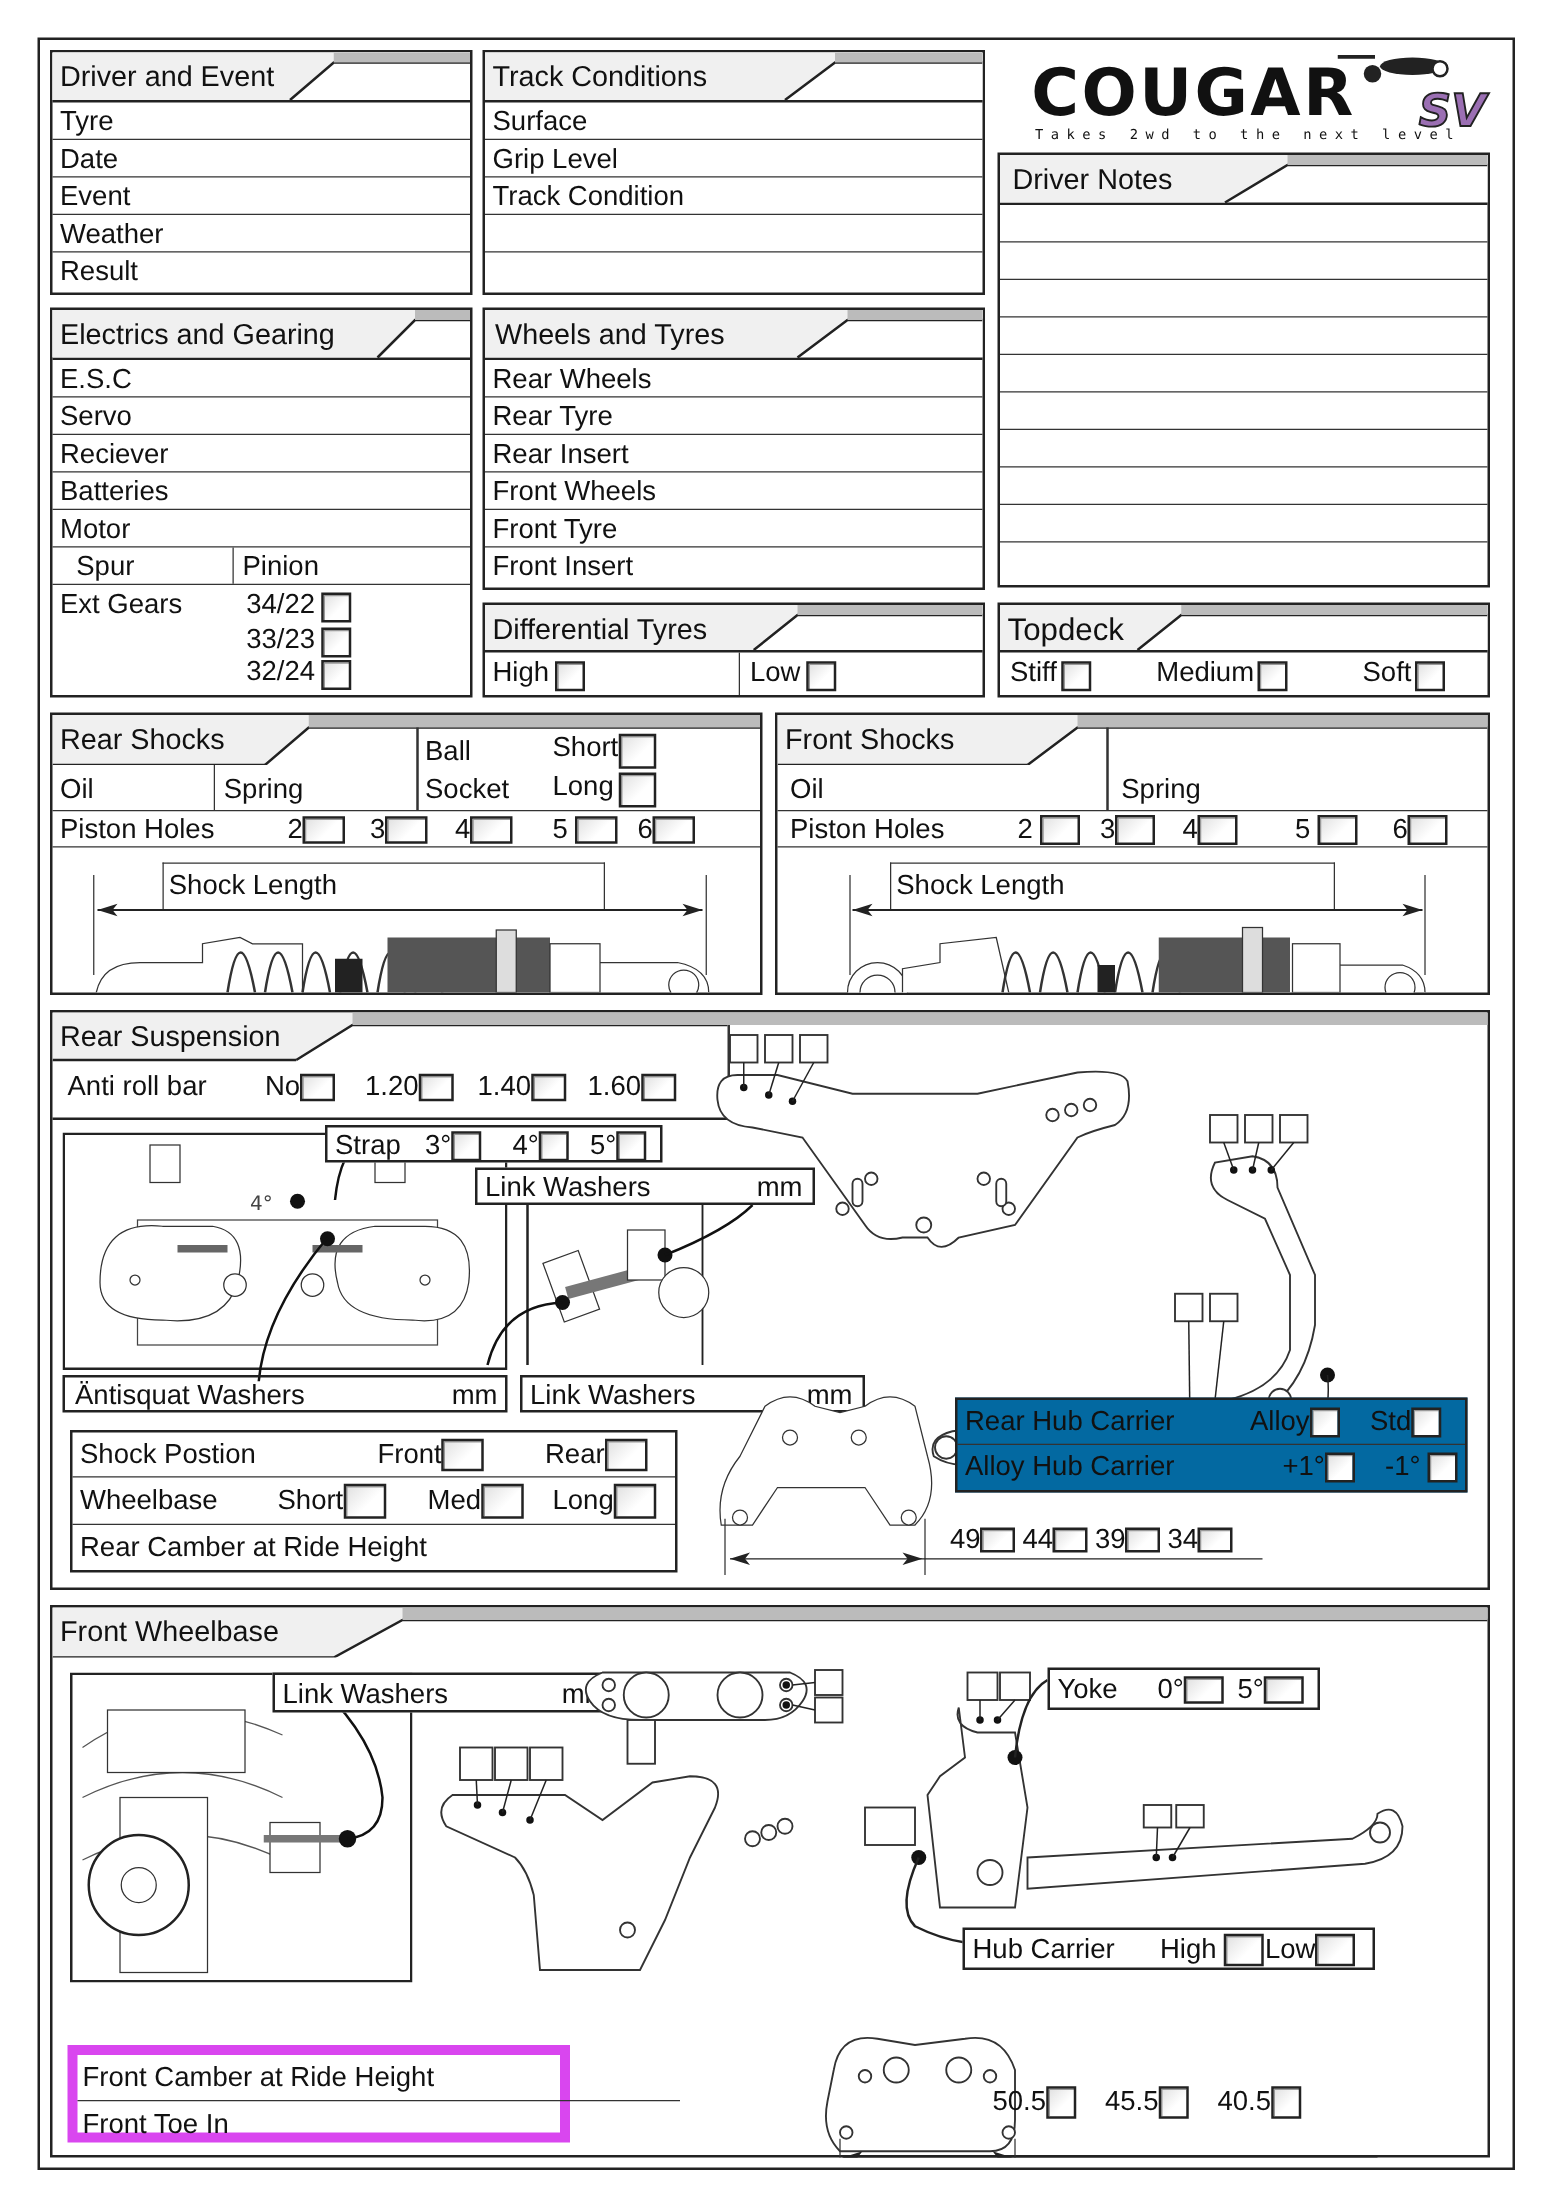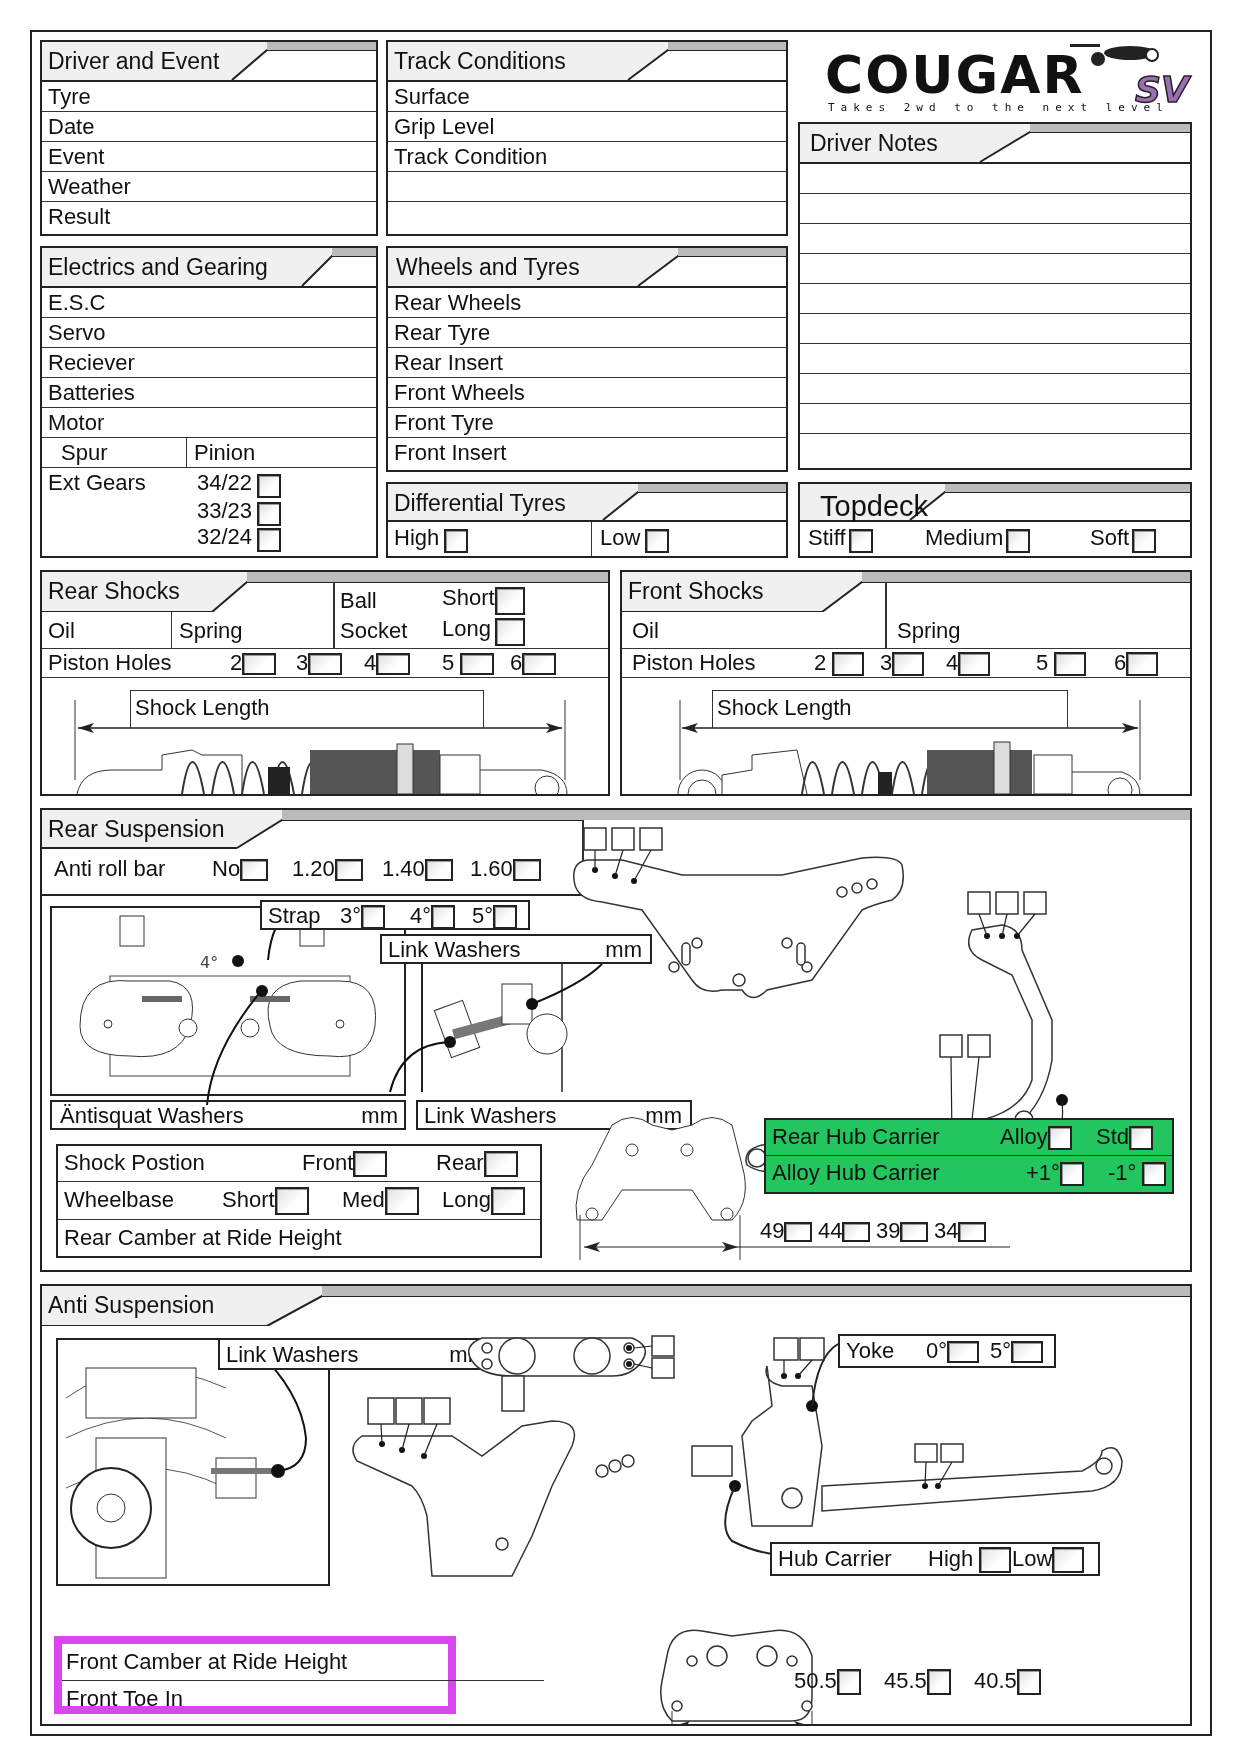--- a/index.html
+++ b/index.html
@@ -141,21 +141,21 @@
   <div class="abs" style="left:206px;top:38px;width:190px;height:34px;padding:3px 6px"><span class="lbl">Low</span> <span class="cb"></span></div>
 </div>
 
 <div class="box" style="left:798px;top:482px;width:394px;height:76px">
   <div class="hdr" style="height:38px">
     <svg width="390" height="38">
         <polygon points="0,0 390,0 390,8 145,8 110,36 0,36" fill="#f0f0f0"></polygon>
         <polyline points="110,36 145,8 390,8" fill="none" stroke="#222" stroke-width="2"></polyline>
         <rect x="145" y="0" width="245" height="8" fill="#bbb"></rect>
       </svg>
-    <span class="abs" style="left:20px;top:6px;font-size:29px">Topdeck</span>
+    <span class="abs" style="left:6px;top:6px;font-size:25px">Topdeck</span>
   </div>
   <div class="abs" style="left:8px;top:41px"><span class="lbl">Stiff</span><span class="cb" style="margin-left:3px"></span></div>
   <div class="abs" style="left:125px;top:41px"><span class="lbl">Medium</span><span class="cb" style="margin-left:3px"></span></div>
   <div class="abs" style="left:290px;top:41px"><span class="lbl">Soft</span><span class="cb" style="margin-left:3px"></span></div>
 </div>
 
 <div class="box" style="left:40px;top:570px;width:570px;height:226px">
   <svg class="abs" style="left:0;top:0" width="566" height="40">
       <polygon points="0,0 566,0 566,10 205,10 170,40 0,40" fill="#f0f0f0"></polygon>
       <polyline points="170,40 205,10 566,10" fill="none" stroke="#222" stroke-width="2"></polyline>
@@ -396,42 +396,42 @@
     <line x1="22" y1="427" x2="448" y2="427" stroke="#222"></line>
       <polygon points="22,427 38,422 34,427 38,432" fill="#222"></polygon>
       <polygon points="176,427 160,422 164,427 160,432" fill="#222"></polygon>
   </svg>
   <div class="abs" style="left:184px;top:398px;"></div>
   <div class="abs lbl" style="left:718px;top:408px"><span>49</span><span class="cb" style="width:28px;height:20px"></span></div>
   <div class="abs lbl" style="left:776px;top:408px"><span>44</span><span class="cb" style="width:28px;height:20px"></span></div>
   <div class="abs lbl" style="left:834px;top:408px"><span>39</span><span class="cb" style="width:28px;height:20px"></span></div>
   <div class="abs lbl" style="left:892px;top:408px"><span>34</span><span class="cb" style="width:28px;height:20px"></span></div>
 
-  <div class="abs" style="left:722px;top:308px;width:410px;height:76px;border:2px solid #222;background:#22c55e">
+  <div class="abs" style="left:722px;top:308px;width:410px;height:76px;border:2px solid #222;background:#0369a1">
     <div class="abs" style="left:0;top:0;width:406px;height:36px;border-bottom:1.5px solid #333;padding:4px 6px">
       <span class="lbl">Rear Hub Carrier</span>
       <span class="abs lbl" style="left:234px;top:4px"><span>Alloy</span><span class="cb"></span></span>
       <span class="abs lbl" style="left:330px;top:4px"><span>Std</span><span class="cb"></span></span>
     </div>
     <div class="abs" style="left:0;top:36px;width:406px;height:36px;padding:4px 6px">
       <span class="lbl">Alloy Hub Carrier</span>
       <span class="abs lbl" style="left:260px;top:4px"><span>+1°</span><span class="cb"></span></span>
       <span class="abs lbl" style="left:342px;top:4px"><span>-1°</span> <span class="cb"></span></span>
     </div>
   </div>
 </div>
 
 <div class="box" style="left:40px;top:1284px;width:1152px;height:442px">
   <svg class="abs" style="left:0;top:0" width="1148" height="40">
       <polygon points="0,0 1148,0 1148,10 280,10 225,40 0,40" fill="#f0f0f0"></polygon>
       <polyline points="225,40 280,10 1148,10" fill="none" stroke="#222" stroke-width="2"></polyline>
       <rect x="280" y="0" width="868" height="10" fill="#bbb"></rect>
       <line x1="0" y1="40" x2="225" y2="40" stroke="#222" stroke-width="2"></line>
     </svg>
-  <span class="abs" style="left:6px;top:6px;font-size:23px">Anti Suspension</span>
+  <span class="abs" style="left:6px;top:6px;font-size:23px">Front Wheelbase</span>
 
   <svg class="abs" style="left:14px;top:52px" width="274" height="248">
     <rect x="1" y="1" width="272" height="246" fill="#fff" stroke="#222" stroke-width="2"></rect>
     <g fill="none" stroke="#555">
         <path d="M10,60 Q80,10 170,50"></path>
         <path d="M10,100 Q90,60 170,100"></path>
         <path d="M10,150 Q90,110 170,150"></path>
       </g>
     <rect x="30" y="30" width="110" height="50" fill="#fff" stroke="#333"></rect>
     <rect x="40" y="100" width="70" height="140" fill="#fff" stroke="#333"></rect>

